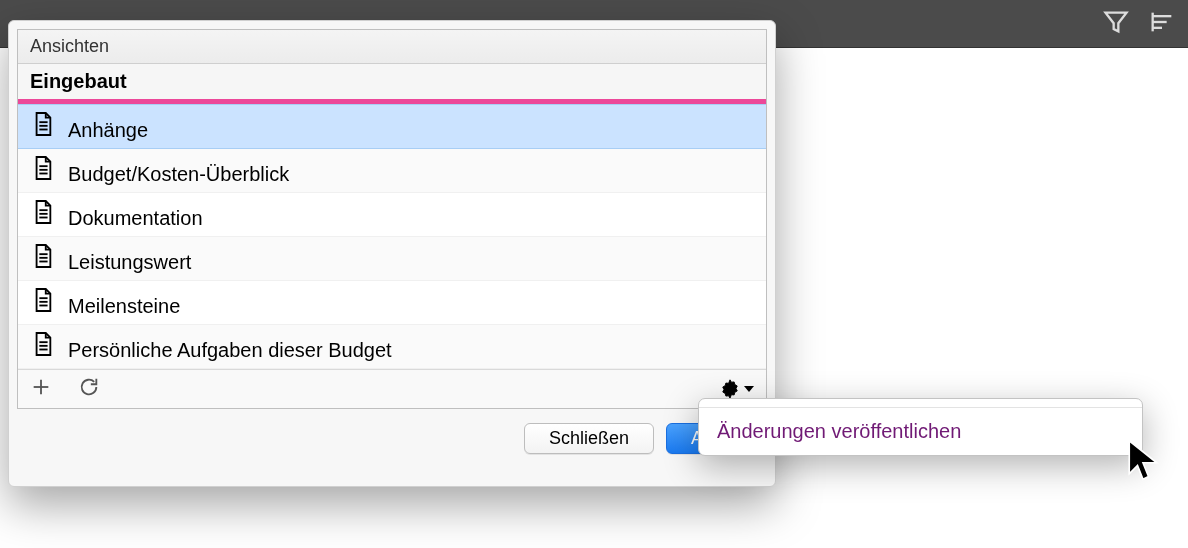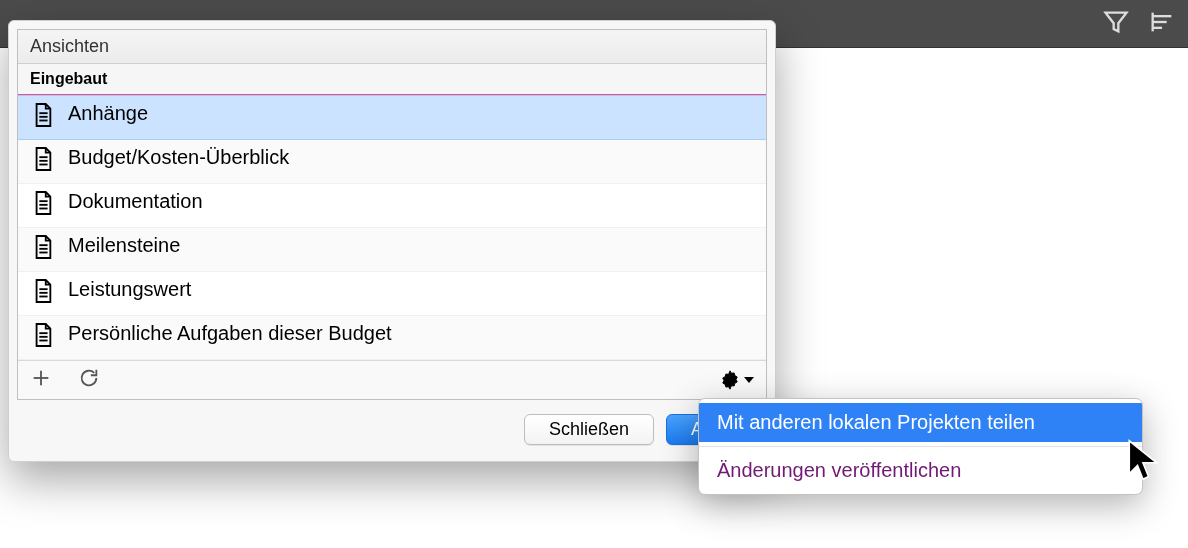--- a/index.html
+++ b/index.html
@@ -27,46 +27,46 @@
   .toolbar svg { width: 28px; height: 28px; stroke: #ddd; fill: none; }
   .panel {
     position: absolute;
     left: 8px;
     top: 20px;
     width: 768px;
     background: #f7f7f7;
     border: 1px solid #d0d0d0;
     border-radius: 6px;
     box-shadow: 0 18px 45px rgba(0,0,0,0.35);
-    padding-bottom: 16px;
+    padding-bottom: 32px;
   }
   .listbox {
     margin: 8px 8px 0 8px;
     border: 1px solid #bfbfbf;
     border-radius: 0;
     background: #fff;
   }
   .listbox-header {
     padding: 6px 12px;
     font-size: 18px;
     color: #333;
     background: linear-gradient(#f4f4f4,#ececec);
     border-bottom: 1px solid #cfcfcf;
   }
   .group-header {
     padding: 6px 12px;
-    font-size: 16px;
+    font-size: 20px;
     font-weight: 700;
     color: #000;
     background: #f6f6f6;
-    border-bottom: 1px solid #ec4899;
+    border-bottom: 5px solid #ec4899;
   }
   .row {
     display: flex;
-    align-items: flex-start;
+    align-items: flex-end;
     gap: 14px;
     padding: 6px 14px;
     font-size: 20px;
     color: #000;
     border-bottom: 1px solid #f0f0f0;
     background: #fff;
   }
   .row:nth-child(even) { background: #fafafa; }
   .row.selected {
     background: #cbe3ff;
@@ -201,33 +201,33 @@
     <div class="row">
       <span>
         <svg viewBox="0 0 24 28" stroke-width="2">
             <path d="M5 2h10l5 5v19H5z"></path>
             <path d="M15 2v5h5"></path>
             <line x1="8" y1="12" x2="17" y2="12"></line>
             <line x1="8" y1="16" x2="17" y2="16"></line>
             <line x1="8" y1="20" x2="17" y2="20"></line>
           </svg>
       </span>
+      <span>Leistungswert</span>
+    </div>
+    <div class="row">
+      <span>
+        <svg viewBox="0 0 24 28" stroke-width="2">
+            <path d="M5 2h10l5 5v19H5z"></path>
+            <path d="M15 2v5h5"></path>
+            <line x1="8" y1="12" x2="17" y2="12"></line>
+            <line x1="8" y1="16" x2="17" y2="16"></line>
+            <line x1="8" y1="20" x2="17" y2="20"></line>
+          </svg>
+      </span>
       <span>Meilensteine</span>
-    </div>
-    <div class="row">
-      <span>
-        <svg viewBox="0 0 24 28" stroke-width="2">
-            <path d="M5 2h10l5 5v19H5z"></path>
-            <path d="M15 2v5h5"></path>
-            <line x1="8" y1="12" x2="17" y2="12"></line>
-            <line x1="8" y1="16" x2="17" y2="16"></line>
-            <line x1="8" y1="20" x2="17" y2="20"></line>
-          </svg>
-      </span>
-      <span>Leistungswert</span>
     </div>
     <div class="row">
       <span>
         <svg viewBox="0 0 24 28" stroke-width="2">
             <path d="M5 2h10l5 5v19H5z"></path>
             <path d="M15 2v5h5"></path>
             <line x1="8" y1="12" x2="17" y2="12"></line>
             <line x1="8" y1="16" x2="17" y2="16"></line>
             <line x1="8" y1="20" x2="17" y2="20"></line>
           </svg>
@@ -261,21 +261,20 @@
     </div>
   </div>
 
   <div class="buttons-row">
     <button class="btn">Schließen</button>
     <button class="btn-primary">Aktivi</button>
   </div>
 </div>
 
 <div class="popup-menu">
-  <div class="menu-item highlight">Mit anderen lokalen Projekten teilen</div>
   <div class="menu-sep"></div>
   <div class="menu-item disabled">Änderungen veröffentlichen</div>
 </div>
 
 <div class="cursor">
   <svg viewBox="0 0 24 32">
       <path d="M2 2l0 24 6-6 4 10 4-2-4-10 10 0z" fill="#000" stroke="#fff" stroke-width="1.2"></path>
     </svg>
 </div>
 

